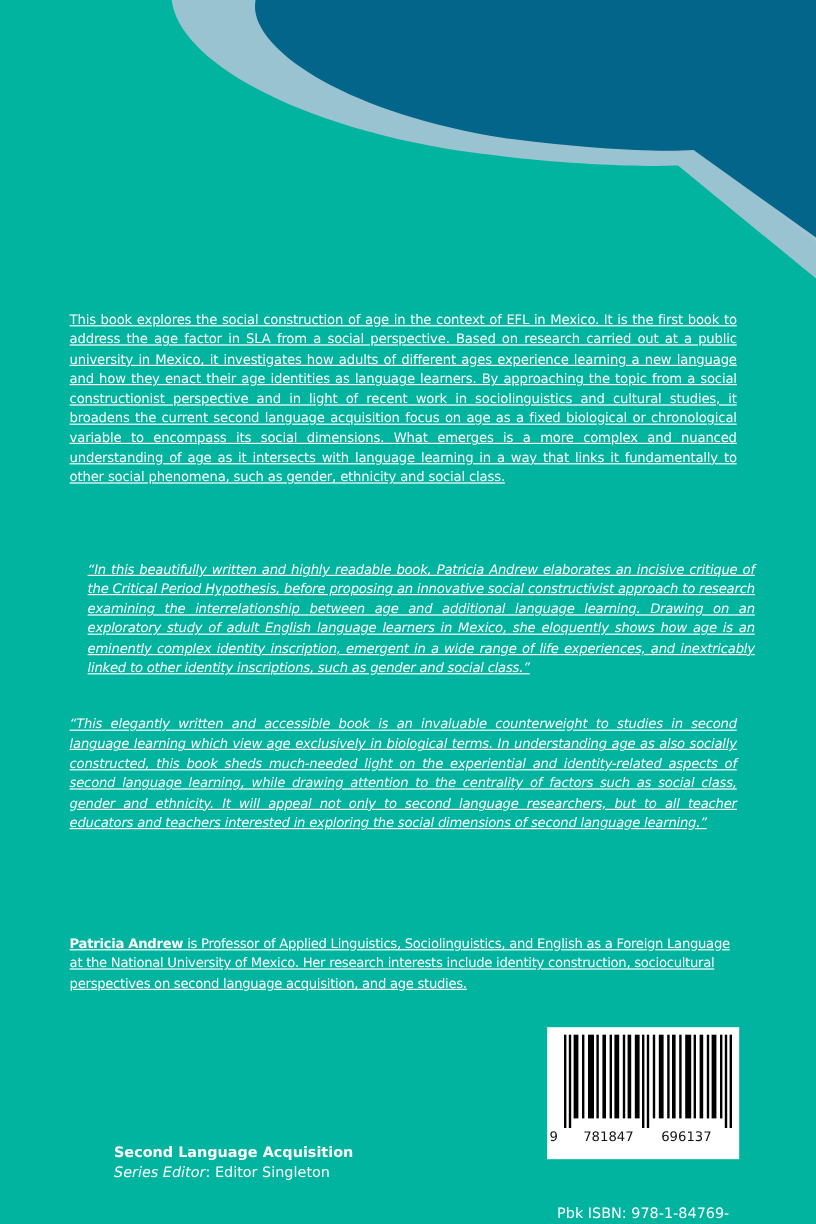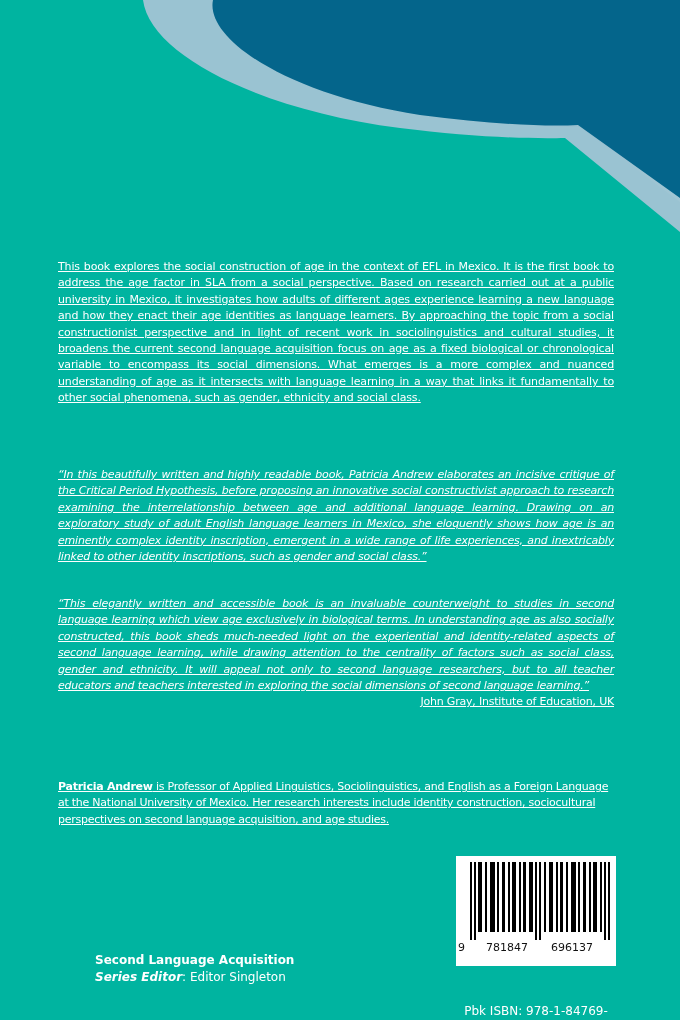--- a/index.html
+++ b/index.html
@@ -2,28 +2,28 @@
 <html><head>
 <meta charset="utf-8">
 <style>
   html, body { margin:0; padding:0; }
   body { width:680px; height:1020px; background:#00b4a0; position:relative; overflow:hidden;
          font-family:"DejaVu Sans", sans-serif; color:#ffffff; }
   .shape { position:absolute; left:0; top:0; width:680px; height:240px; }
   .txt { position:absolute; left:58px; width:556px; font-size:11px; line-height:16.4px;text-decoration:underline; }
   .blurb { top:259px; text-align:justify; letter-spacing:-0.15px; }
   .quote { font-style:italic; text-align:justify; letter-spacing:-0.2px; }
-  .q1 { top:467px; }
+  .q1 { top:467px;margin-left:15px; }
   .q2 { top:596px; }
   .attr { text-align:right; font-style:normal; display:block; }
   .bio { top:779px; letter-spacing:-0.25px; }
   .bio b { font-weight:bold;margin-top:12px; }
   .series { position:absolute; left:63px; top:952px; font-size:12px; line-height:17px;margin-left:32px; }
   .series .name { font-weight:bold; display:block; }
-  .series i { font-style:italic;font-weight:bold; }
+  .series i { font-style:italic; }
   .barcode { position:absolute; left:456px; top:856px; width:160px; height:110px; background:#fff; }
   .bars { position:absolute; left:10px; top:6px; width:144px; height:78px; }
   .bc-num { position:absolute; top:85px; font-family:"DejaVu Sans", sans-serif; color:#111; font-size:11px; }
   .isbn { position:absolute; left:456px; top:1004px; width:160px; text-align:center; font-size:12px; }
 </style>
 </head>
 <body>
 
 <svg class="shape" viewBox="0 0 680 240">
   <defs>
@@ -38,21 +38,20 @@
 </svg>
 
 <div class="txt blurb">This book explores the social construction of age in the context of EFL in Mexico. It is the first book to address the age factor in SLA from a social perspective. Based on research carried out at a public university in Mexico, it investigates how adults of different ages experience learning a new language and how they enact their age identities as language learners. By approaching the topic from a social constructionist perspective and in light of recent work in sociolinguistics and cultural studies, it broadens the current second language acquisition focus on age as a fixed biological or chronological variable to encompass its social dimensions. What emerges is a more complex and nuanced understanding of age as it intersects with language learning in a way that links it fundamentally to other social phenomena, such as gender, ethnicity and social class.</div>
 
 <div class="txt quote q1">
   <span>“In this beautifully written and highly readable book, Patricia Andrew elaborates an incisive critique of the Critical Period Hypothesis, before proposing an innovative social constructivist approach to research examining the interrelationship between age and additional language learning. Drawing on an exploratory study of adult English language learners in Mexico, she eloquently shows how age is an eminently complex identity inscription, emergent in a wide range of life experiences, and inextricably linked to other identity inscriptions, such as gender and social class.”</span>
 </div>
 
 <div class="txt quote q2">
   <span>“This elegantly written and accessible book is an invaluable counterweight to studies in second language learning which view age exclusively in biological terms. In understanding age as also socially constructed, this book sheds much-needed light on the experiential and identity-related aspects of second language learning, while drawing attention to the centrality of factors such as social class, gender and ethnicity. It will appeal not only to second language researchers, but to all teacher educators and teachers interested in exploring the social dimensions of second language learning.”</span>
-  <span class="attr">John Gray, Institute of Education, UK</span>
 </div>
 
 <div class="txt bio"><b>Patricia Andrew</b><span> is Professor of Applied Linguistics, Sociolinguistics, and English as a Foreign Language at the National University of Mexico. Her research interests include identity construction, sociocultural perspectives on second language acquisition, and age studies.</span></div>
 
 <div class="series">
   <span class="name">Second Language Acquisition</span>
   <i>Series Editor</i><span>: </span><span>Editor Singleton</span>
 </div>
 
 <div class="barcode">

